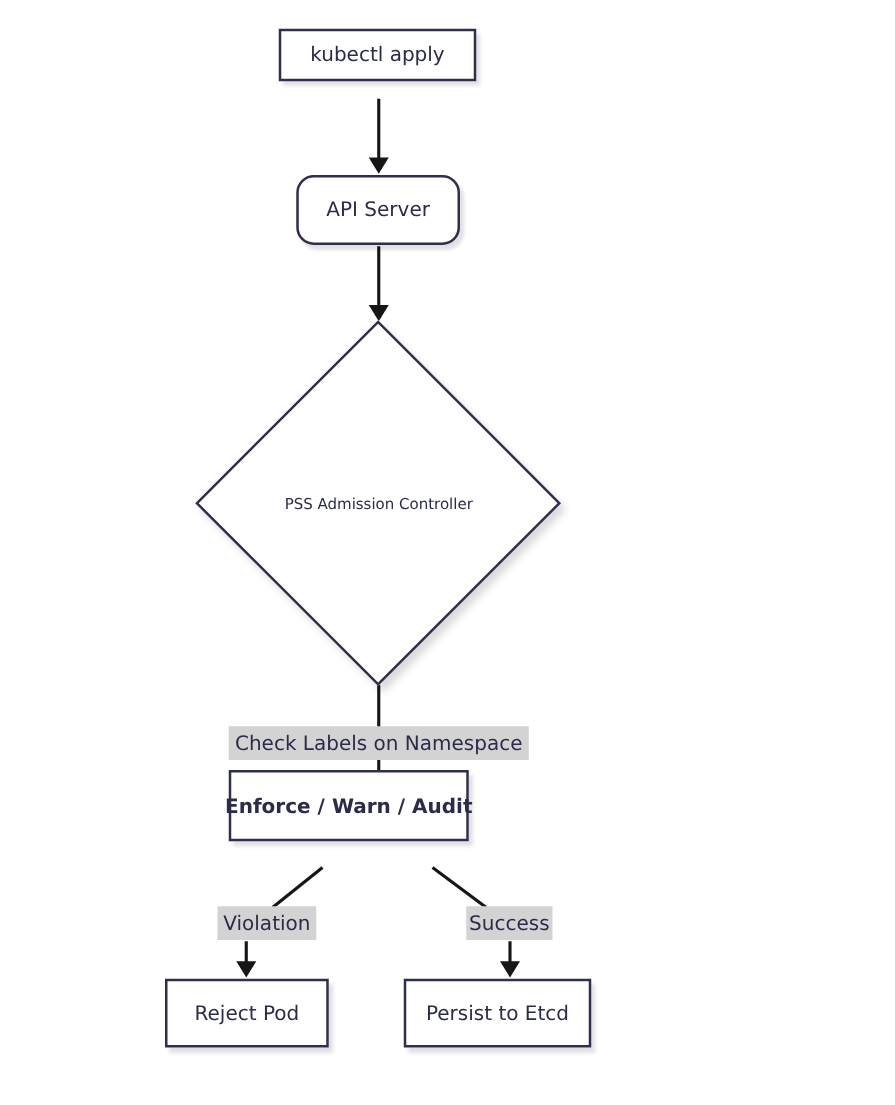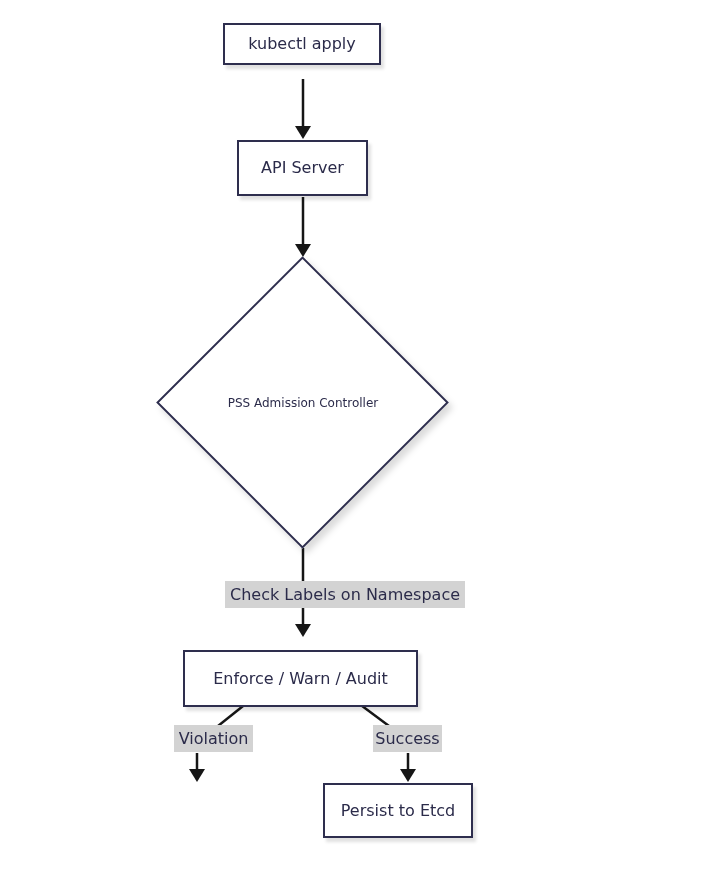--- a/index.html
+++ b/index.html
@@ -27,22 +27,22 @@
   .node{
     position:absolute;z-index:2;
     display:flex;align-items:center;justify-content:center;
     background:var(--fill);
     border:2px solid var(--navy);
     box-shadow:3px 4px 3px rgba(0,0,0,0.12);
     font-size:16px;line-height:1;white-space:nowrap;
     box-sizing:border-box;
   }
   .node-kubectl{left:223px;top:23px;width:158px;height:42px;}
-  .node-api{left:237px;top:140px;width:131px;height:56px;}
-  .node-enforce{left:183px;top:650px;width:235px;height:57px;}
+  .node-api{left:237px;top:140px;width:131px;height:56px;border-radius:14px;}
+  .node-enforce{left:183px;top:616px;width:192px;height:57px;font-weight:bold;}
   .node-reject{left:132px;top:783px;width:131px;height:55px;}
   .node-persist{left:323px;top:783px;width:150px;height:55px;}
   .diamond-wrap{
     position:absolute;left:199px;top:299px;width:207px;height:207px;
     z-index:2;
     filter:drop-shadow(4px 5px 3px rgba(0,0,0,0.14));
   }
   .diamond{
     width:100%;height:100%;
     background:var(--fill);
@@ -57,21 +57,21 @@
     font-size:12px;white-space:nowrap;color:var(--text);
   }
   .edge-label{
     position:absolute;z-index:2;
     display:flex;align-items:center;justify-content:center;
     background:var(--labelbg);
     font-size:16px;line-height:1;white-space:nowrap;
     color:var(--text);
     box-sizing:border-box;
   }
-  .label-check{left:183px;top:581px;width:240px;height:27px;margin-left:42px;}
+  .label-check{left:183px;top:581px;width:240px;height:27px;}
   .label-violation{left:174px;top:725px;width:79px;height:27px;}
   .label-success{left:373px;top:725px;width:69px;height:27px;}
 </style>
 </head>
 <body>
 
 <div class="canvas">
 
   <svg class="edges" viewBox="0 0 716 884" xmlns="http://www.w3.org/2000/svg">
 
@@ -119,18 +119,21 @@
   </div>
 
   <div class="edge-label label-violation">
     <span>Violation</span>
   </div>
 
   <div class="edge-label label-success">
     <span>Success</span>
   </div>
 
+  <div class="node node-reject">
+    <span>Reject Pod</span>
+  </div>
 
   <div class="node node-persist">
     <span>Persist to Etcd</span>
   </div>
 
 </div>
 
 </body></html>

